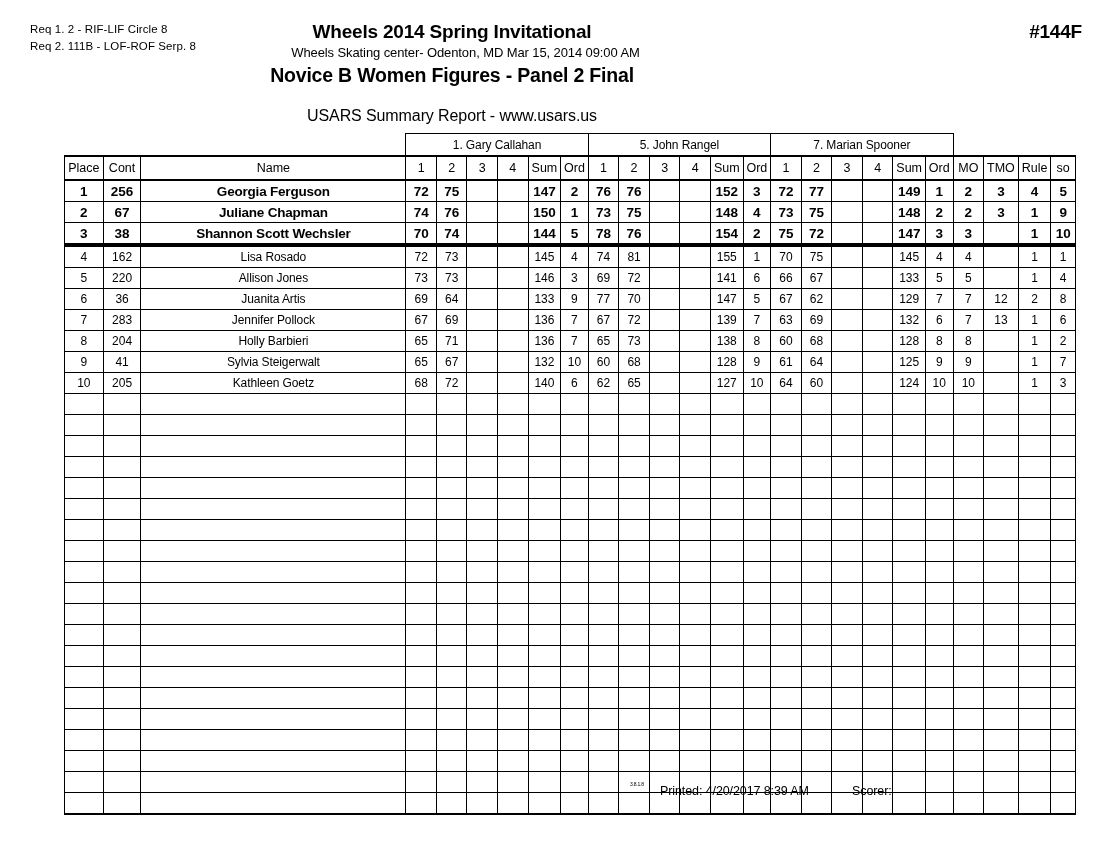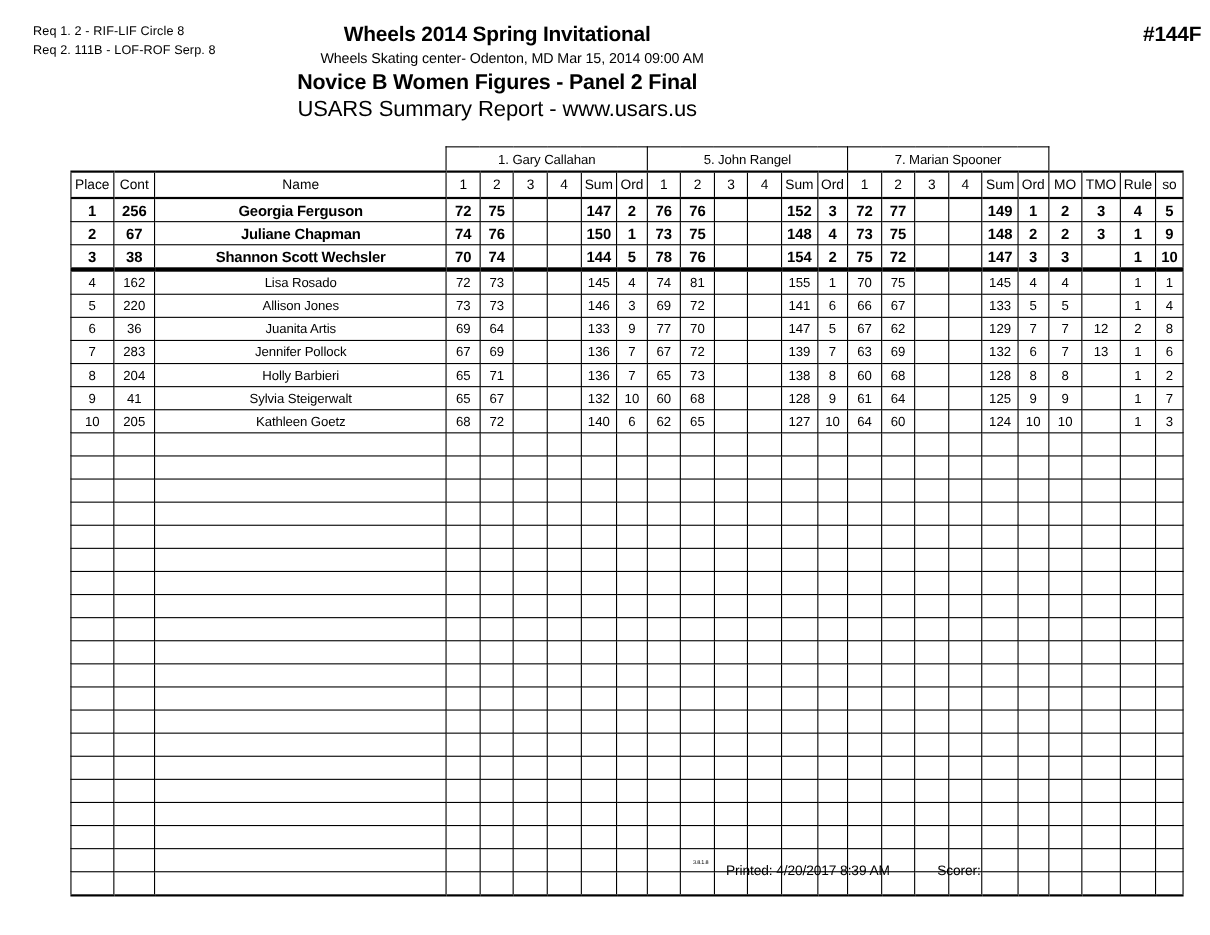--- a/index.html
+++ b/index.html
@@ -48,27 +48,28 @@
     letter-spacing: -0.1px;
     padding-left: 27px;
   }
   #event-title {
     font-size: 19.5px;
     font-weight: bold;
     letter-spacing: -0.2px;
     line-height: 26px;
   }
   #report-line {
-    font-size: 20px;
+    font-size: 16px;
     line-height: 22px;
     letter-spacing: -0.1px;
+    margin-top: 17px;
   }
   #event-number {
     position: absolute;
-    right: 8px;
+    right: 18px;
     top: 21px;
     font-size: 19px;
     font-weight: bold;
     letter-spacing: -0.2px;
     text-align: center;
   }
 
   
   #sheet {
     position: absolute;

